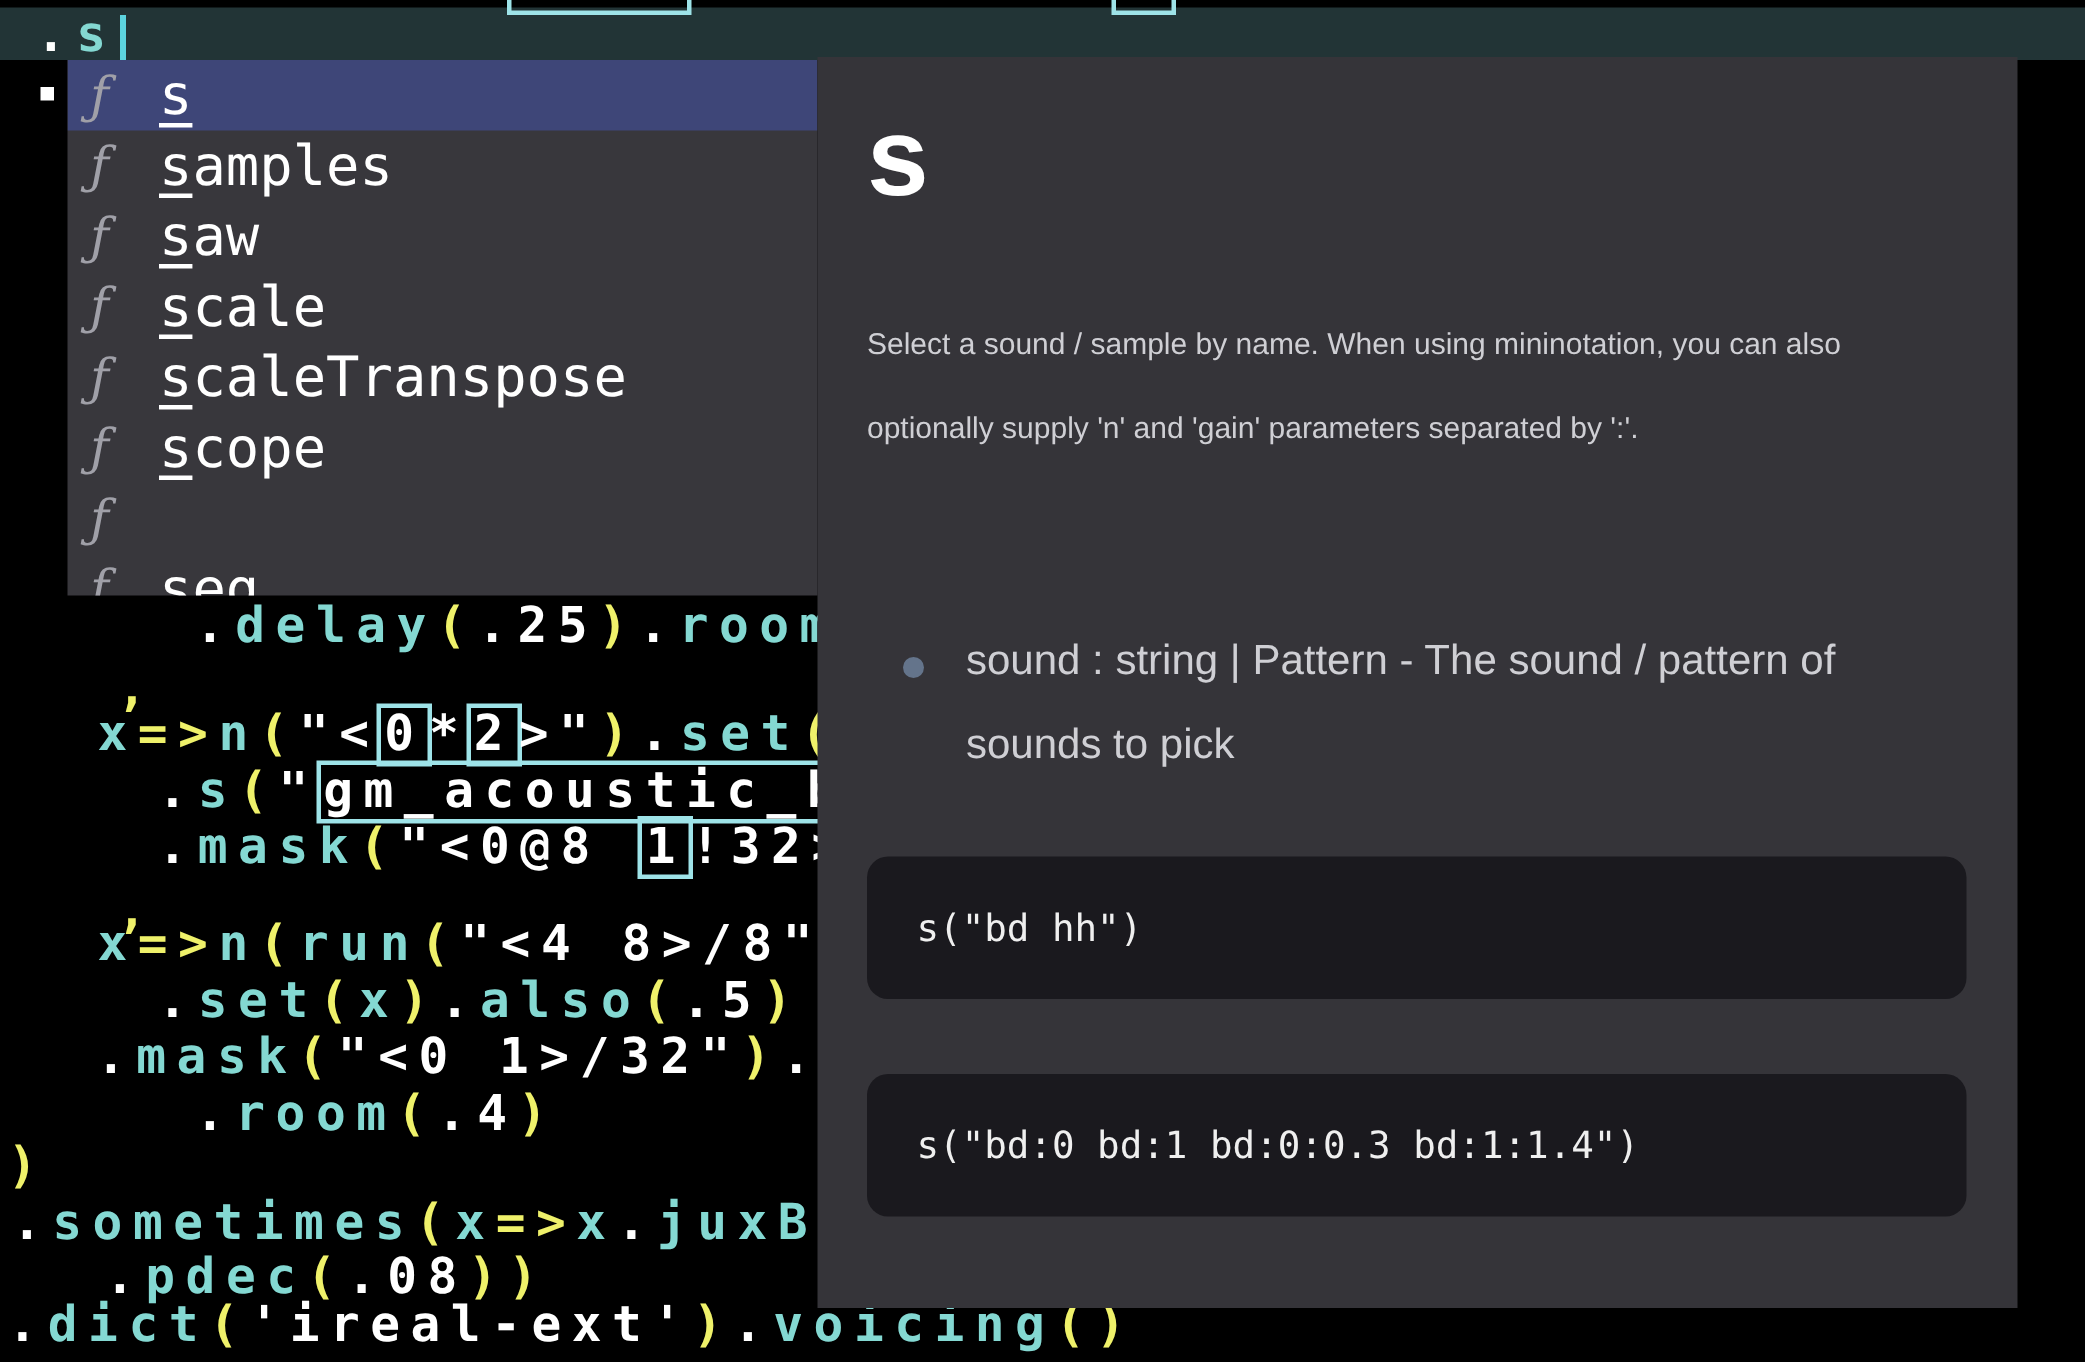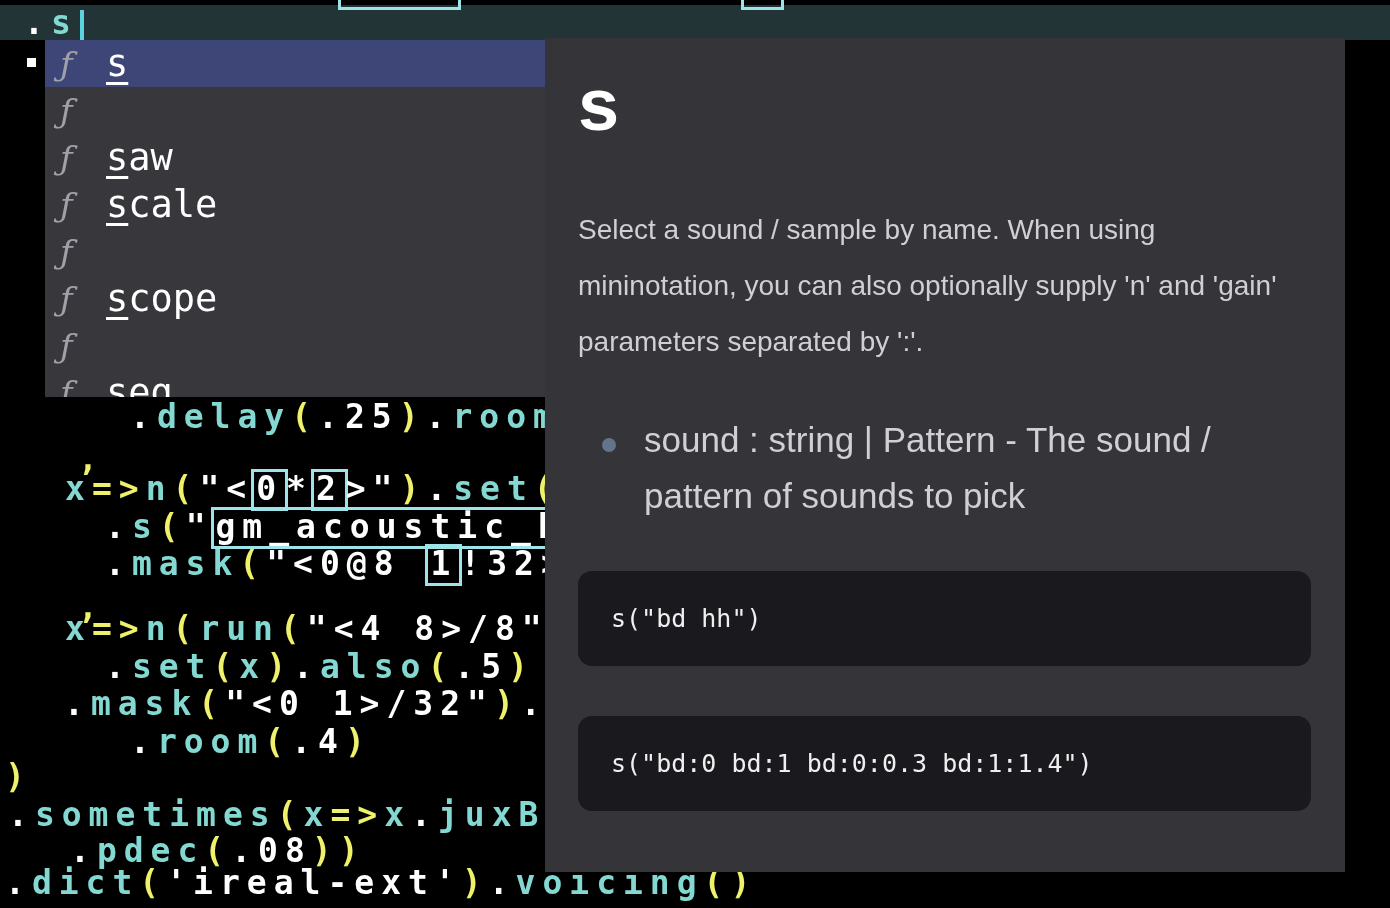--- a/index.html
+++ b/index.html
@@ -36,25 +36,25 @@
   .dd-label{font-family:"DejaVu Sans Mono",monospace;font-size:37px;
        color:#fff;margin-left:10px;white-space:pre;}
   .dd-match{text-decoration:underline;text-decoration-thickness:3px;
        text-underline-offset:6px;}
 
   
   #doc-panel{position:absolute;left:545px;top:38px;width:800px;height:834px;
        background:var(--panel_bg);z-index:5;}
   #doc-title{position:absolute;left:33px;top:26px;font-size:74px;font-weight:bold;
        color:#fff;line-height:1.1;}
-  #doc-desc{position:absolute;left:33px;top:164px;width:705px;font-size:28px;
+  #doc-desc{position:absolute;left:33px;top:164px;width:705px;font-size:20px;
        line-height:56px;color:var(--doc_text);}
   #doc-bullet-dot{position:absolute;left:57px;top:400px;width:14px;height:14px;
        border-radius:50%;background:var(--bullet_gray);}
-  #doc-param{position:absolute;left:99px;top:374px;width:665px;font-size:35px;
+  #doc-param{position:absolute;left:99px;top:374px;width:665px;font-size:28px;
        line-height:56px;color:var(--doc_text);}
   .example{position:absolute;left:33px;width:733px;height:95px;
        background:var(--example_bg);border-radius:14px;color:#efefef;
        font-family:"DejaVu Sans Mono",monospace;font-size:25px;
        display:flex;align-items:center;padding-left:33px;box-sizing:border-box;
        white-space:pre;}
   #example-1{top:533px;}
   #example-2{top:678px;}
 </style>
 </head>
@@ -86,31 +86,33 @@
     </div>
 </div>
 
 <div id="dropdown">
     <div class="dd-row selected">
       <span class="dd-icon">ƒ</span>
       <span class="dd-label"><span class="dd-match">s</span></span>
     </div>
     <div class="dd-row">
       <span class="dd-icon">ƒ</span>
+      <span class="dd-label"><span class="dd-match">s</span>amples</span>
     </div>
     <div class="dd-row">
       <span class="dd-icon">ƒ</span>
       <span class="dd-label"><span class="dd-match">s</span>aw</span>
     </div>
     <div class="dd-row">
       <span class="dd-icon">ƒ</span>
       <span class="dd-label"><span class="dd-match">s</span>cale</span>
     </div>
     <div class="dd-row">
       <span class="dd-icon">ƒ</span>
+      <span class="dd-label"><span class="dd-match">s</span>caleTranspose</span>
     </div>
     <div class="dd-row">
       <span class="dd-icon">ƒ</span>
       <span class="dd-label"><span class="dd-match">s</span>cope</span>
     </div>
     <div class="dd-row">
       <span class="dd-icon">ƒ</span>
     </div>
     <div class="dd-row">
       <span class="dd-icon">ƒ</span>

